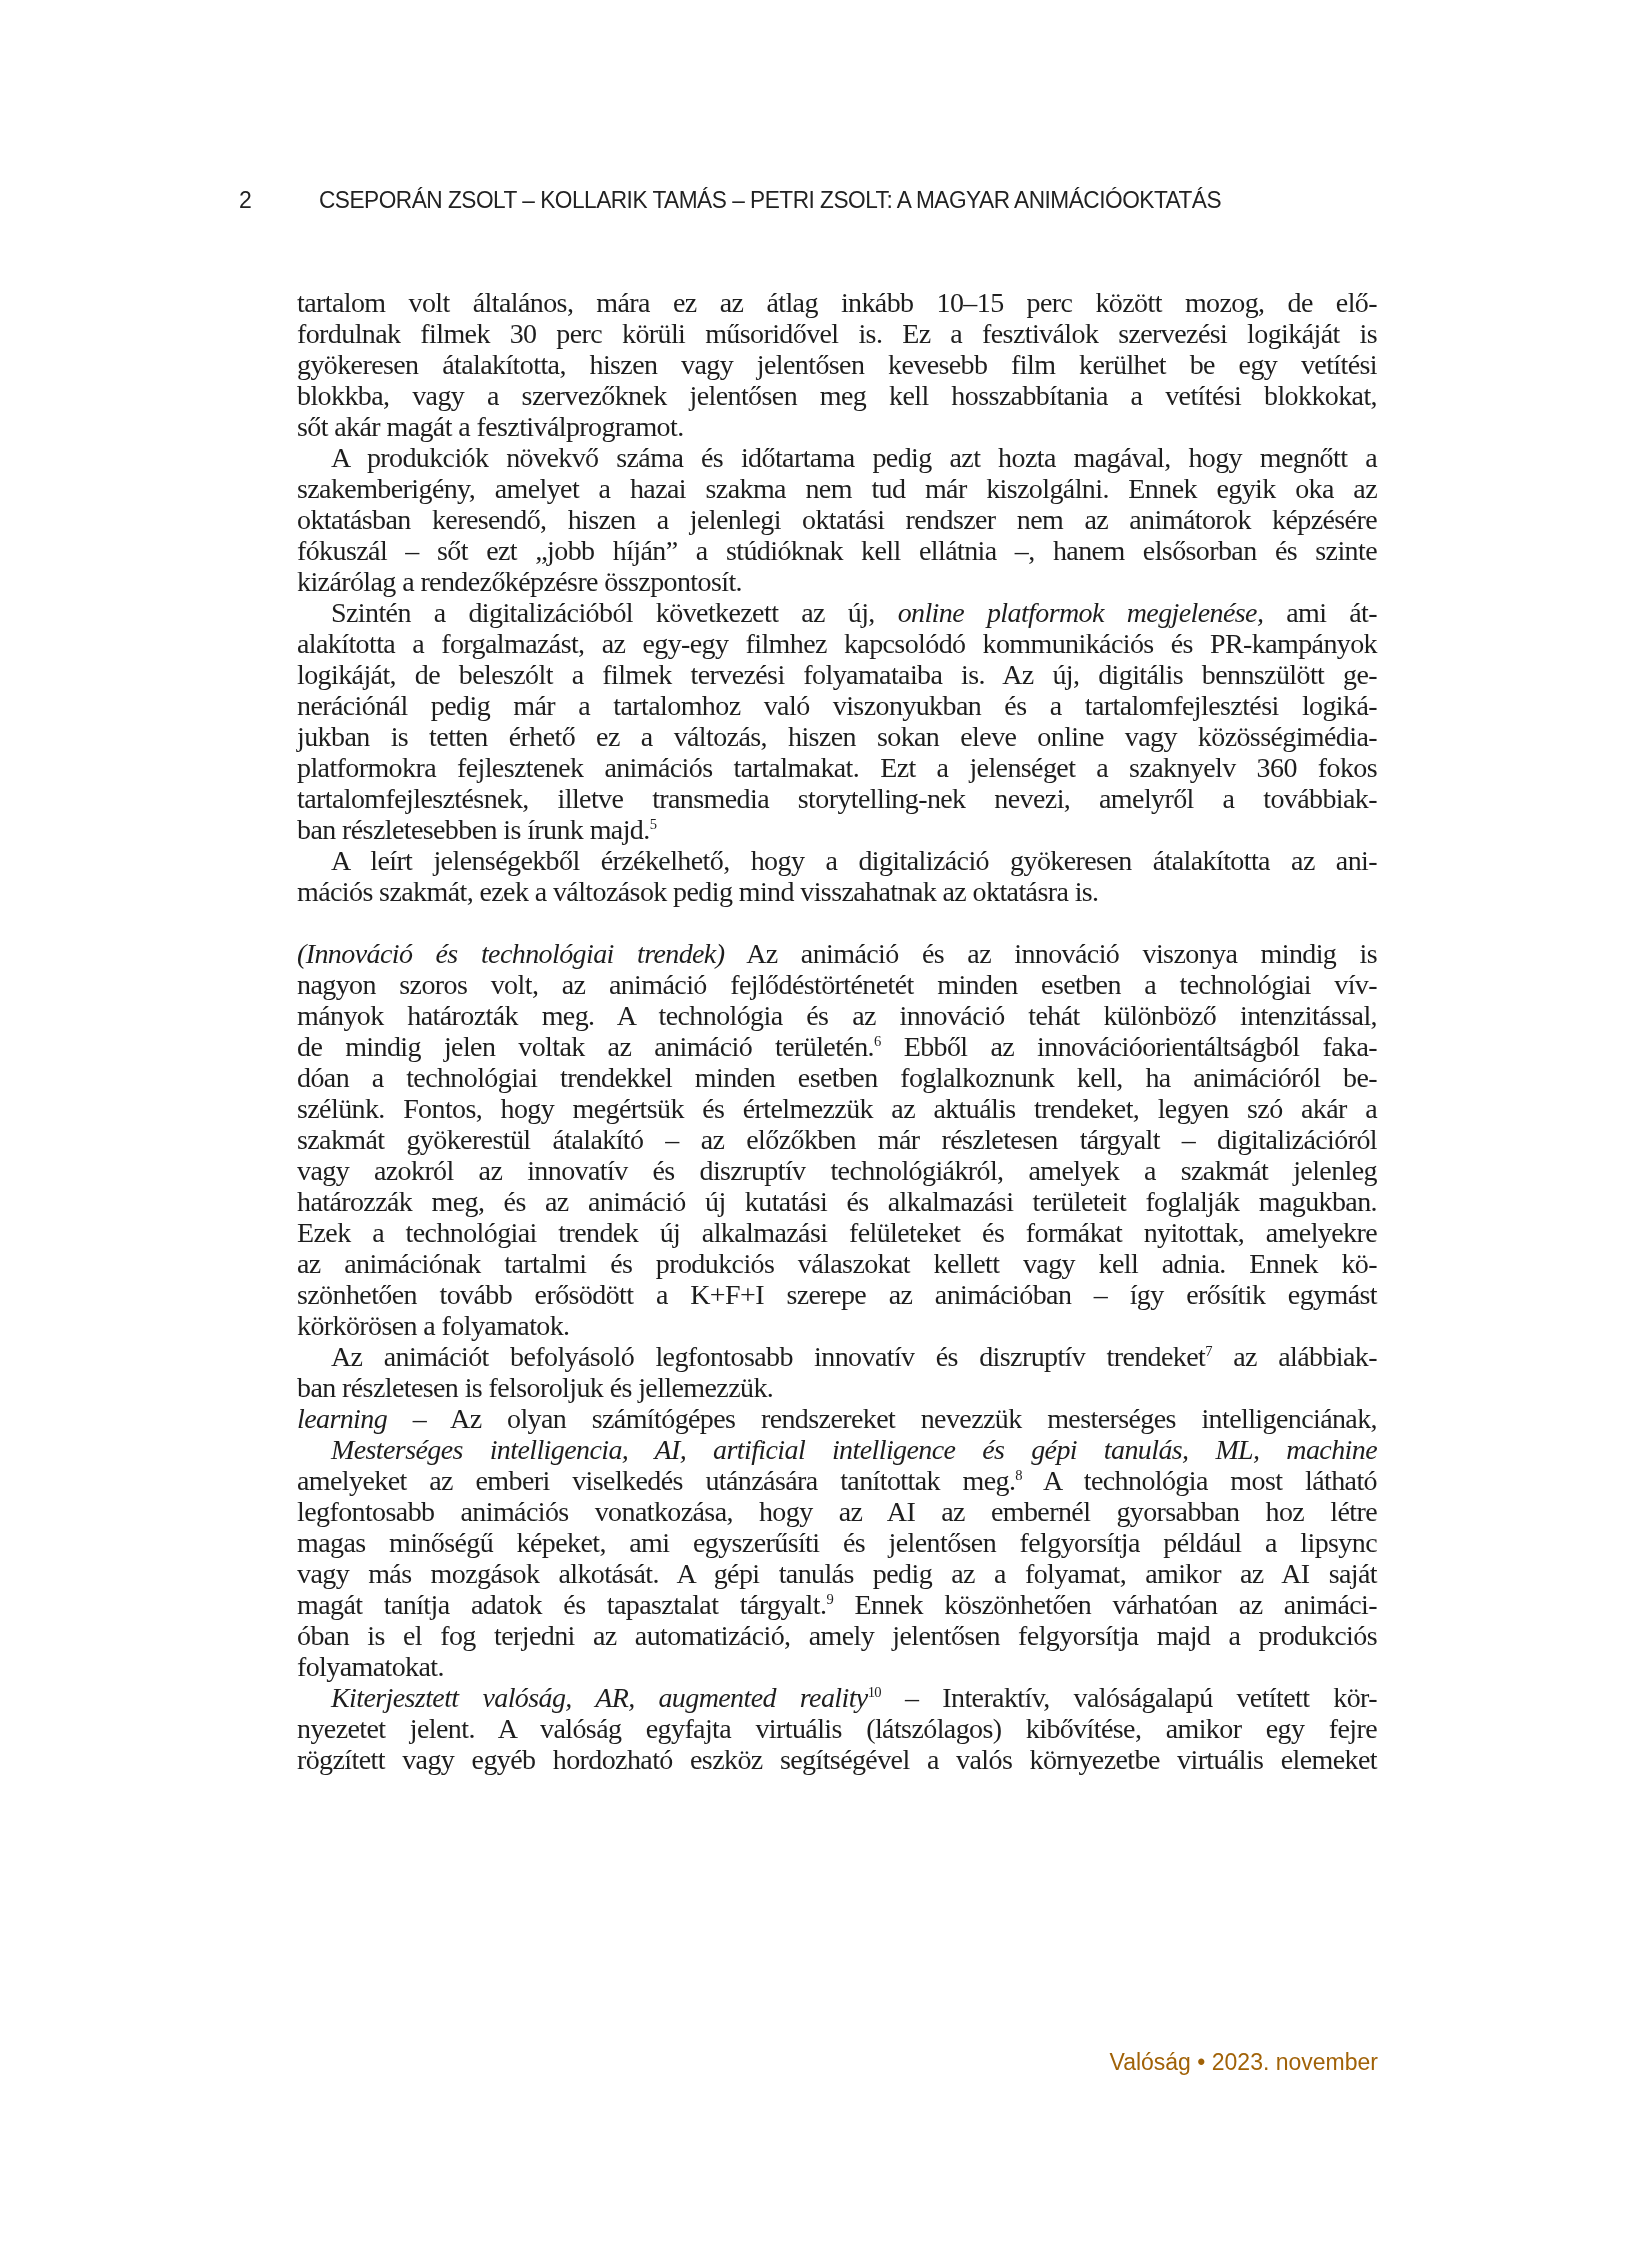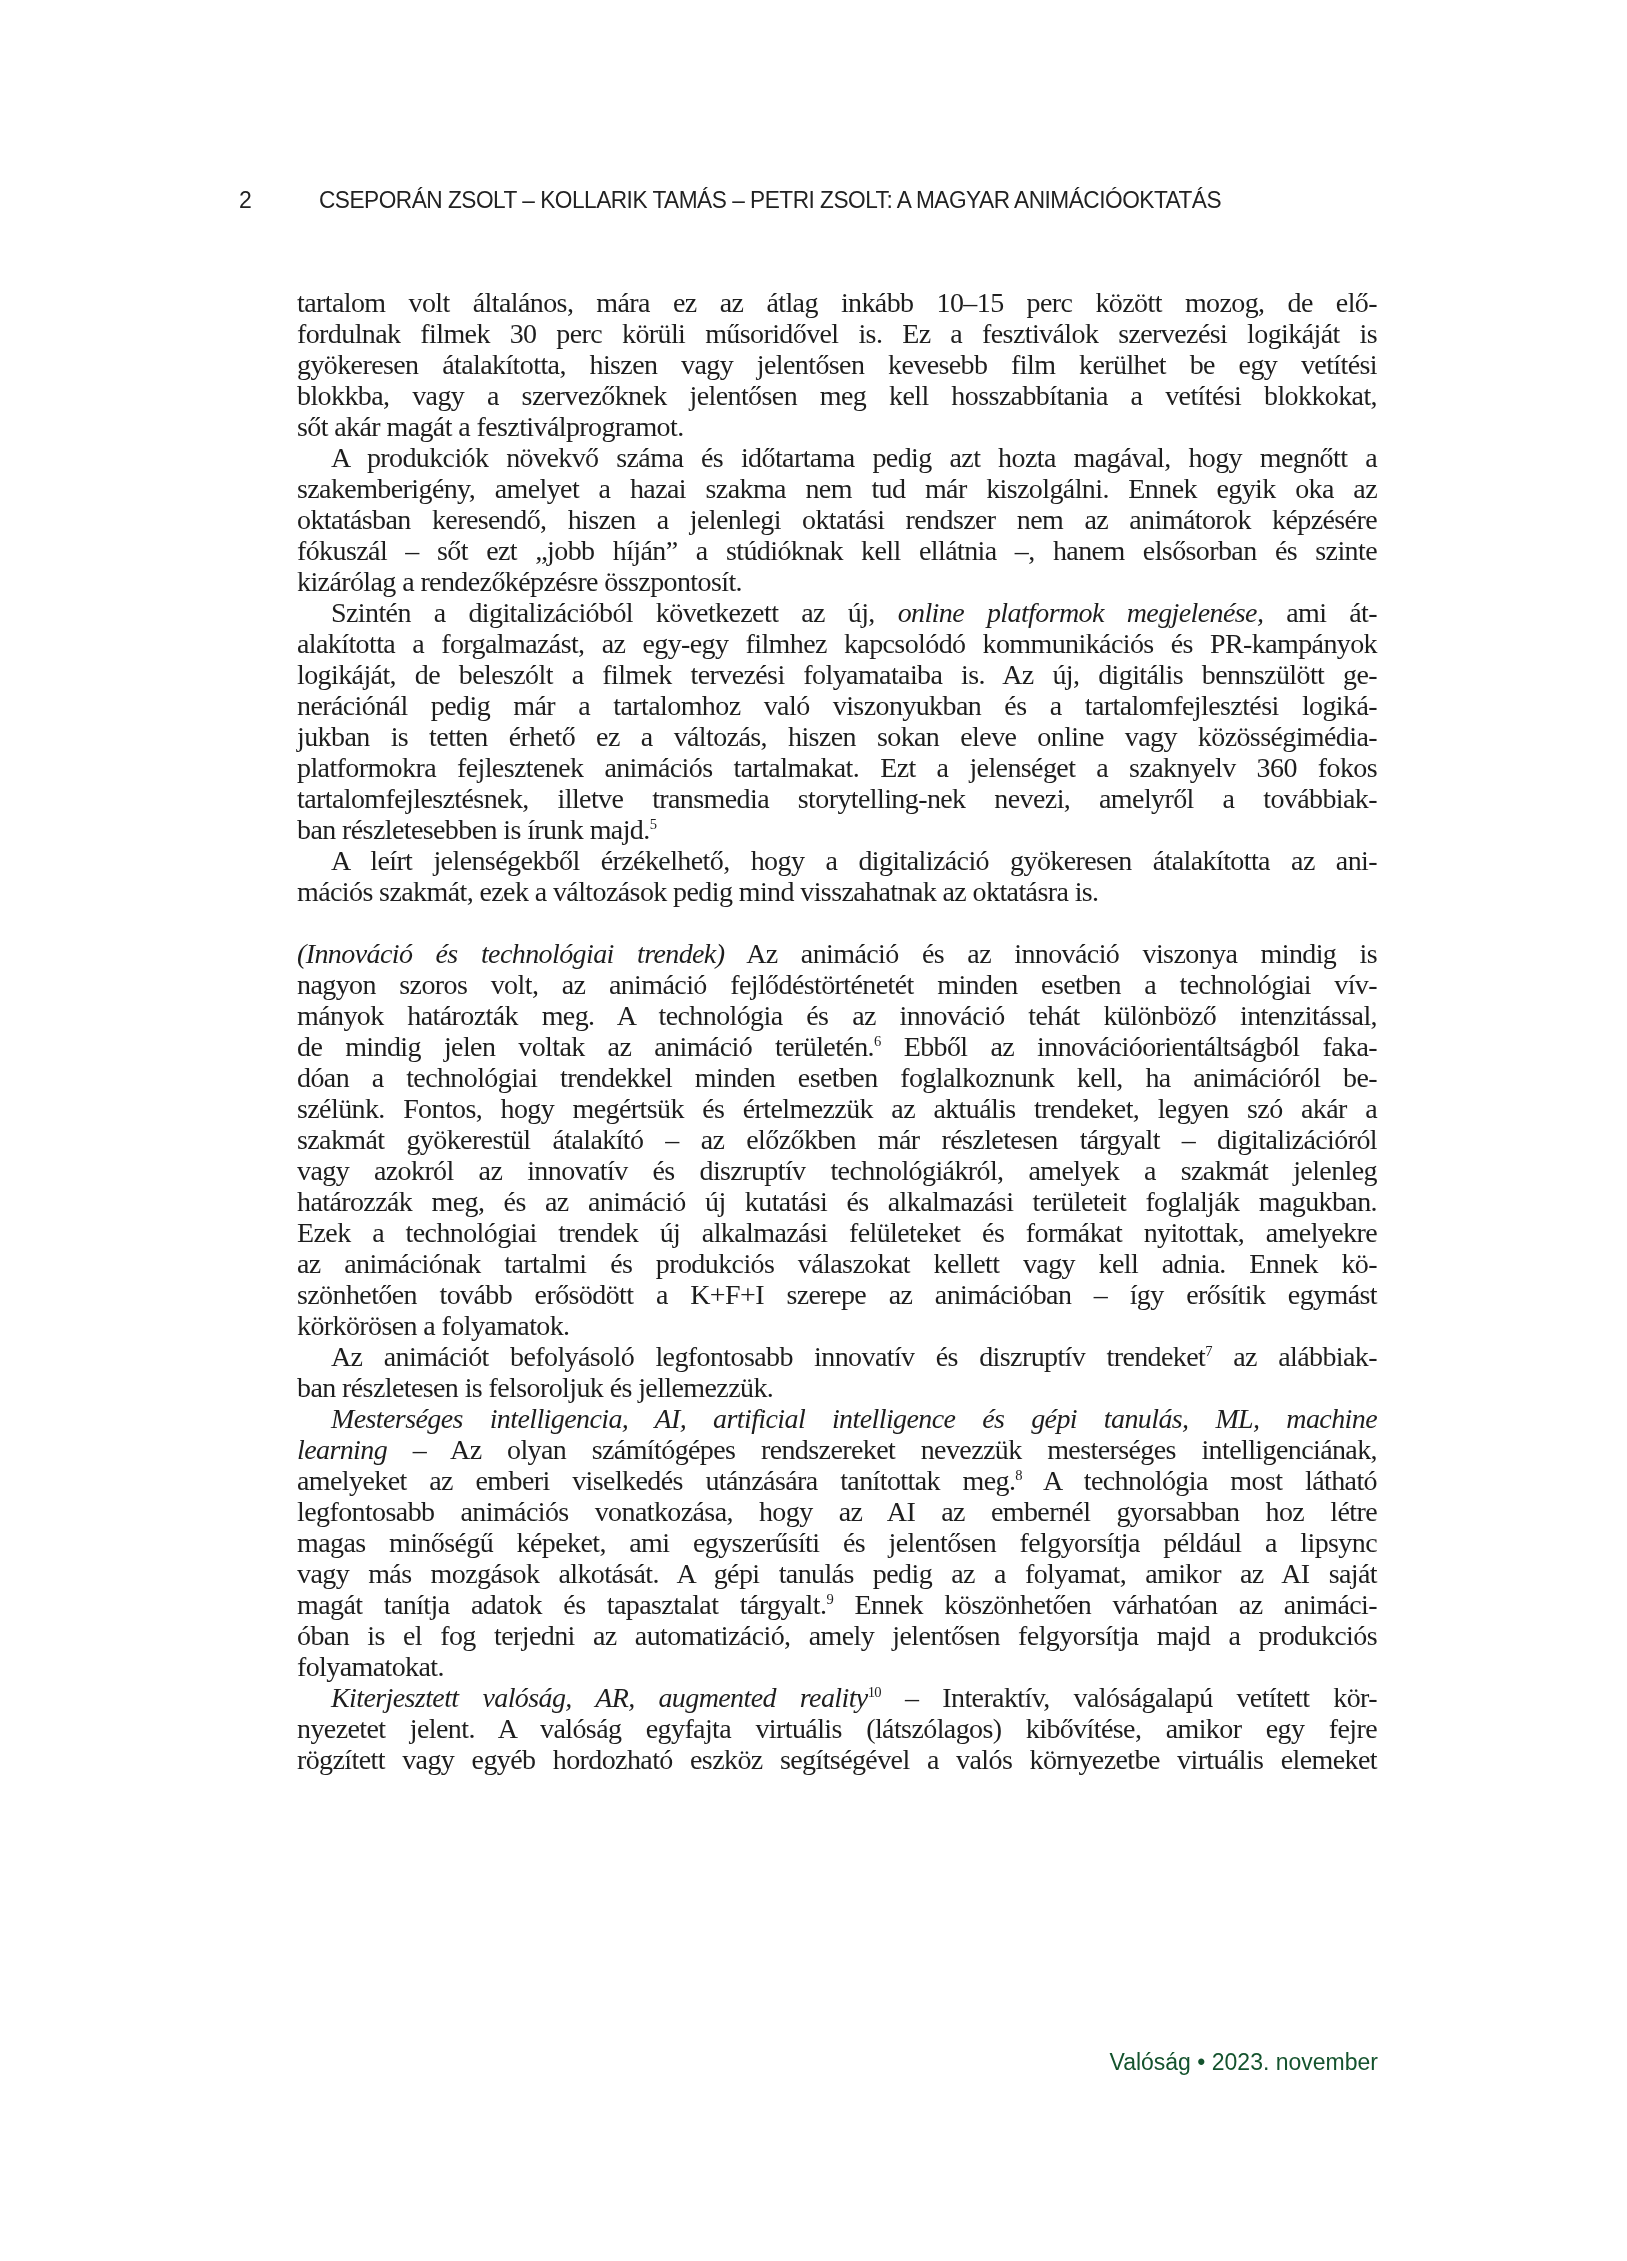--- a/index.html
+++ b/index.html
@@ -17,21 +17,21 @@
     color: #1e1e1e; letter-spacing: -0.6px;
   }
   .line { display: block; white-space: nowrap; text-align: justify; text-align-last: justify; height: 31px; margin-left: 40px; }
   .line.last { text-align-last: left; }
   .line.indent { padding-left: 34px; }
   .gap { display: block; height: 31px; }
   em { font-style: italic; }
   sup { font-size: 14.6px; vertical-align: 0; position: relative; top: -10px; line-height: 0; }
   .footer {
     position: absolute; right: 250px; top: 2049px;
-    font-family: "Liberation Sans", sans-serif; font-size: 23px; color: #14532d; white-space: nowrap;
+    font-family: "Liberation Sans", sans-serif; font-size: 23px; color: #a16207; white-space: nowrap;
   }
 </style>
 </head>
 <body>
 
 <div class="header">
   <span class="pageno">2</span>
   <span class="running">CSEPORÁN ZSOLT – KOLLARIK TAMÁS – PETRI ZSOLT: A MAGYAR ANIMÁCIÓOKTATÁS</span>
 </div>
 
@@ -85,22 +85,22 @@
     <span class="line">az animációnak tartalmi és produkciós válaszokat kellett vagy kell adnia. Ennek kö-</span>
     <span class="line">szönhetően tovább erősödött a K+F+I szerepe az animációban – így erősítik egymást</span>
     <span class="line last">körkörösen a folyamatok.</span>
   </div>
   <div>
     <span class="line indent"><span>Az animációt befolyásoló legfontosabb innovatív és diszruptív trendeket</span><sup>7</sup><span> az alábbiak-</span></span>
     <span class="line last">ban részletesen is felsoroljuk és jellemezzük.</span>
   </div>
 
   <div>
+    <span class="line"><em>learning</em><span> – Az olyan számítógépes rendszereket nevezzük mesterséges intelligenciának,</span></span>
     <span class="line indent"><em>Mesterséges intelligencia, AI, artificial intelligence és gépi tanulás, ML, machine</em></span>
-    <span class="line"><em>learning</em><span> – Az olyan számítógépes rendszereket nevezzük mesterséges intelligenciának,</span></span>
     <span class="line"><span>amelyeket az emberi viselkedés utánzására tanítottak meg.</span><sup>8</sup><span> A technológia most látható</span></span>
     <span class="line">legfontosabb animációs vonatkozása, hogy az AI az embernél gyorsabban hoz létre</span>
     <span class="line">magas minőségű képeket, ami egyszerűsíti és jelentősen felgyorsítja például a lipsync</span>
     <span class="line">vagy más mozgások alkotását. A gépi tanulás pedig az a folyamat, amikor az AI saját</span>
     <span class="line"><span>magát tanítja adatok és tapasztalat tárgyalt.</span><sup>9</sup><span> Ennek köszönhetően várhatóan az animáci-</span></span>
     <span class="line">óban is el fog terjedni az automatizáció, amely jelentősen felgyorsítja majd a produkciós</span>
     <span class="line last">folyamatokat.</span>
   </div>
 
   <div>

